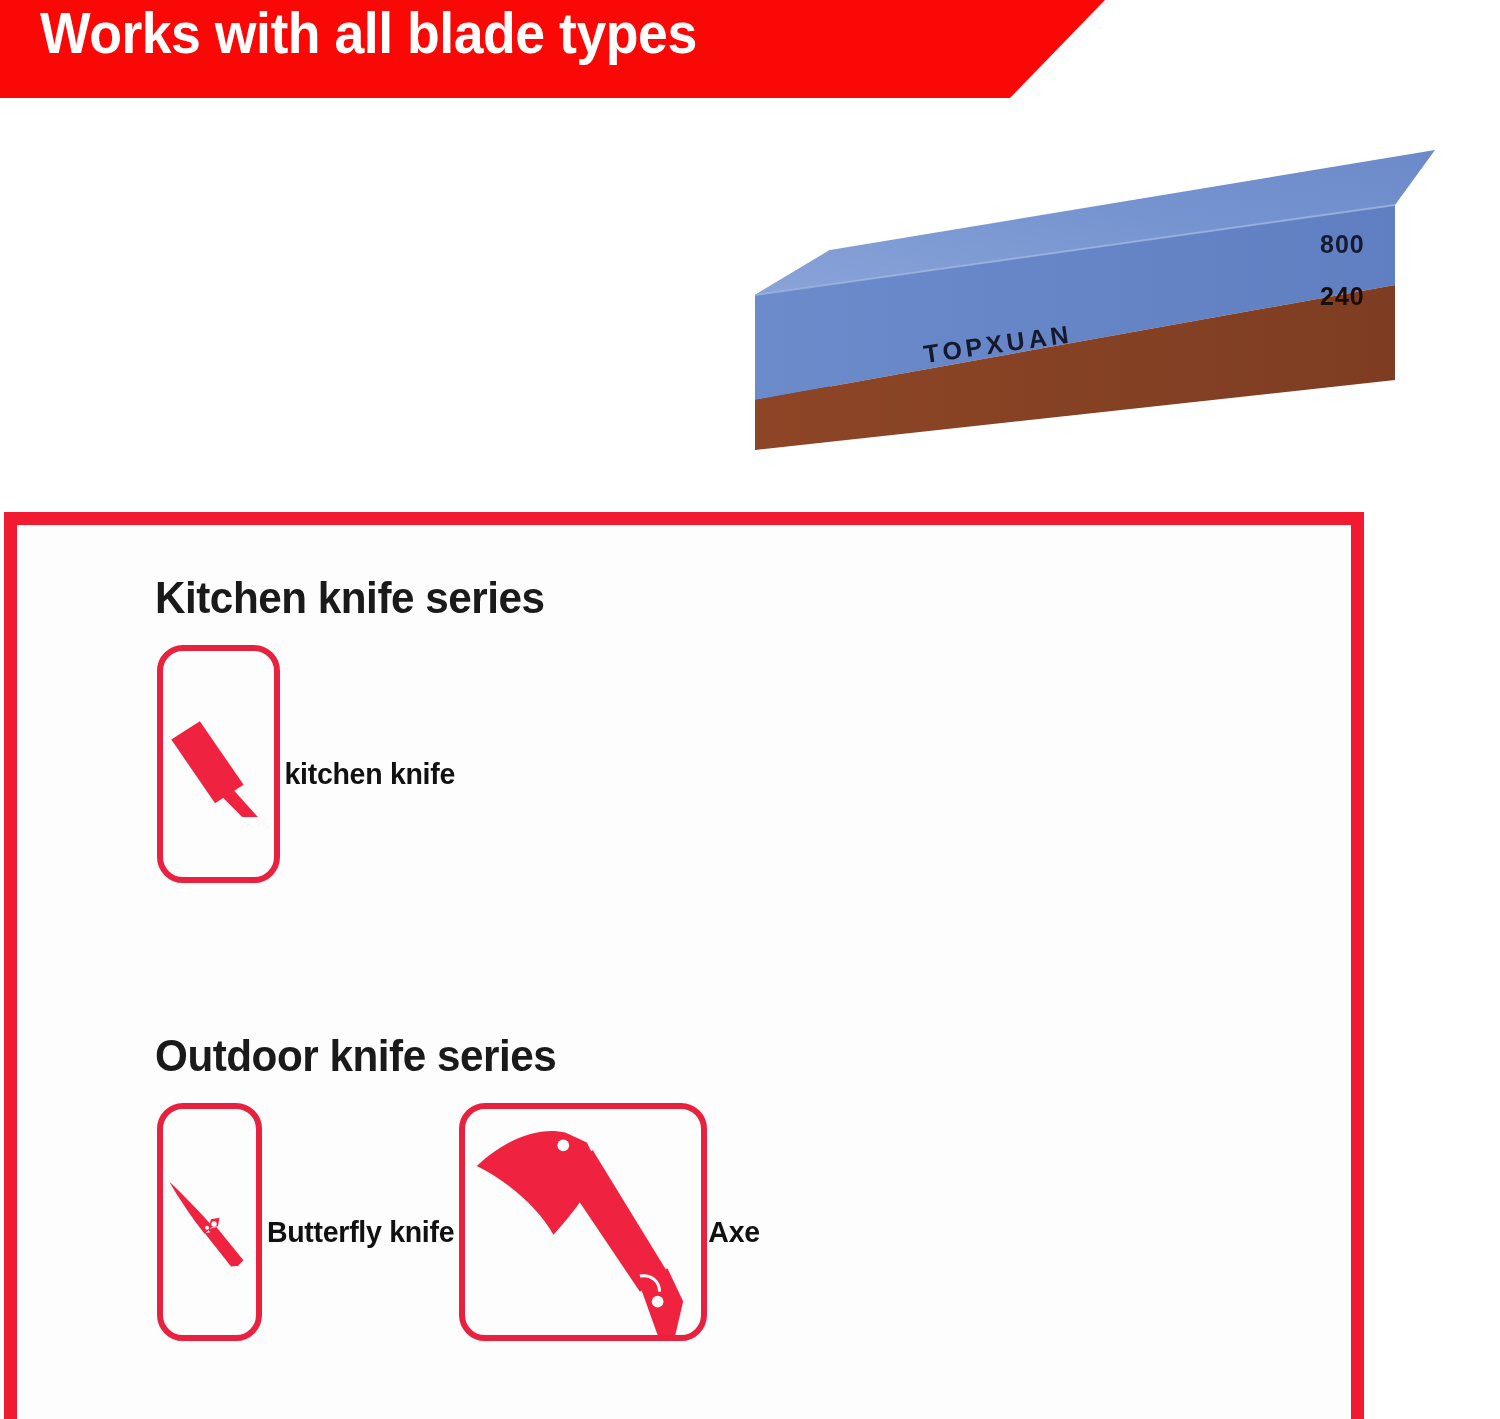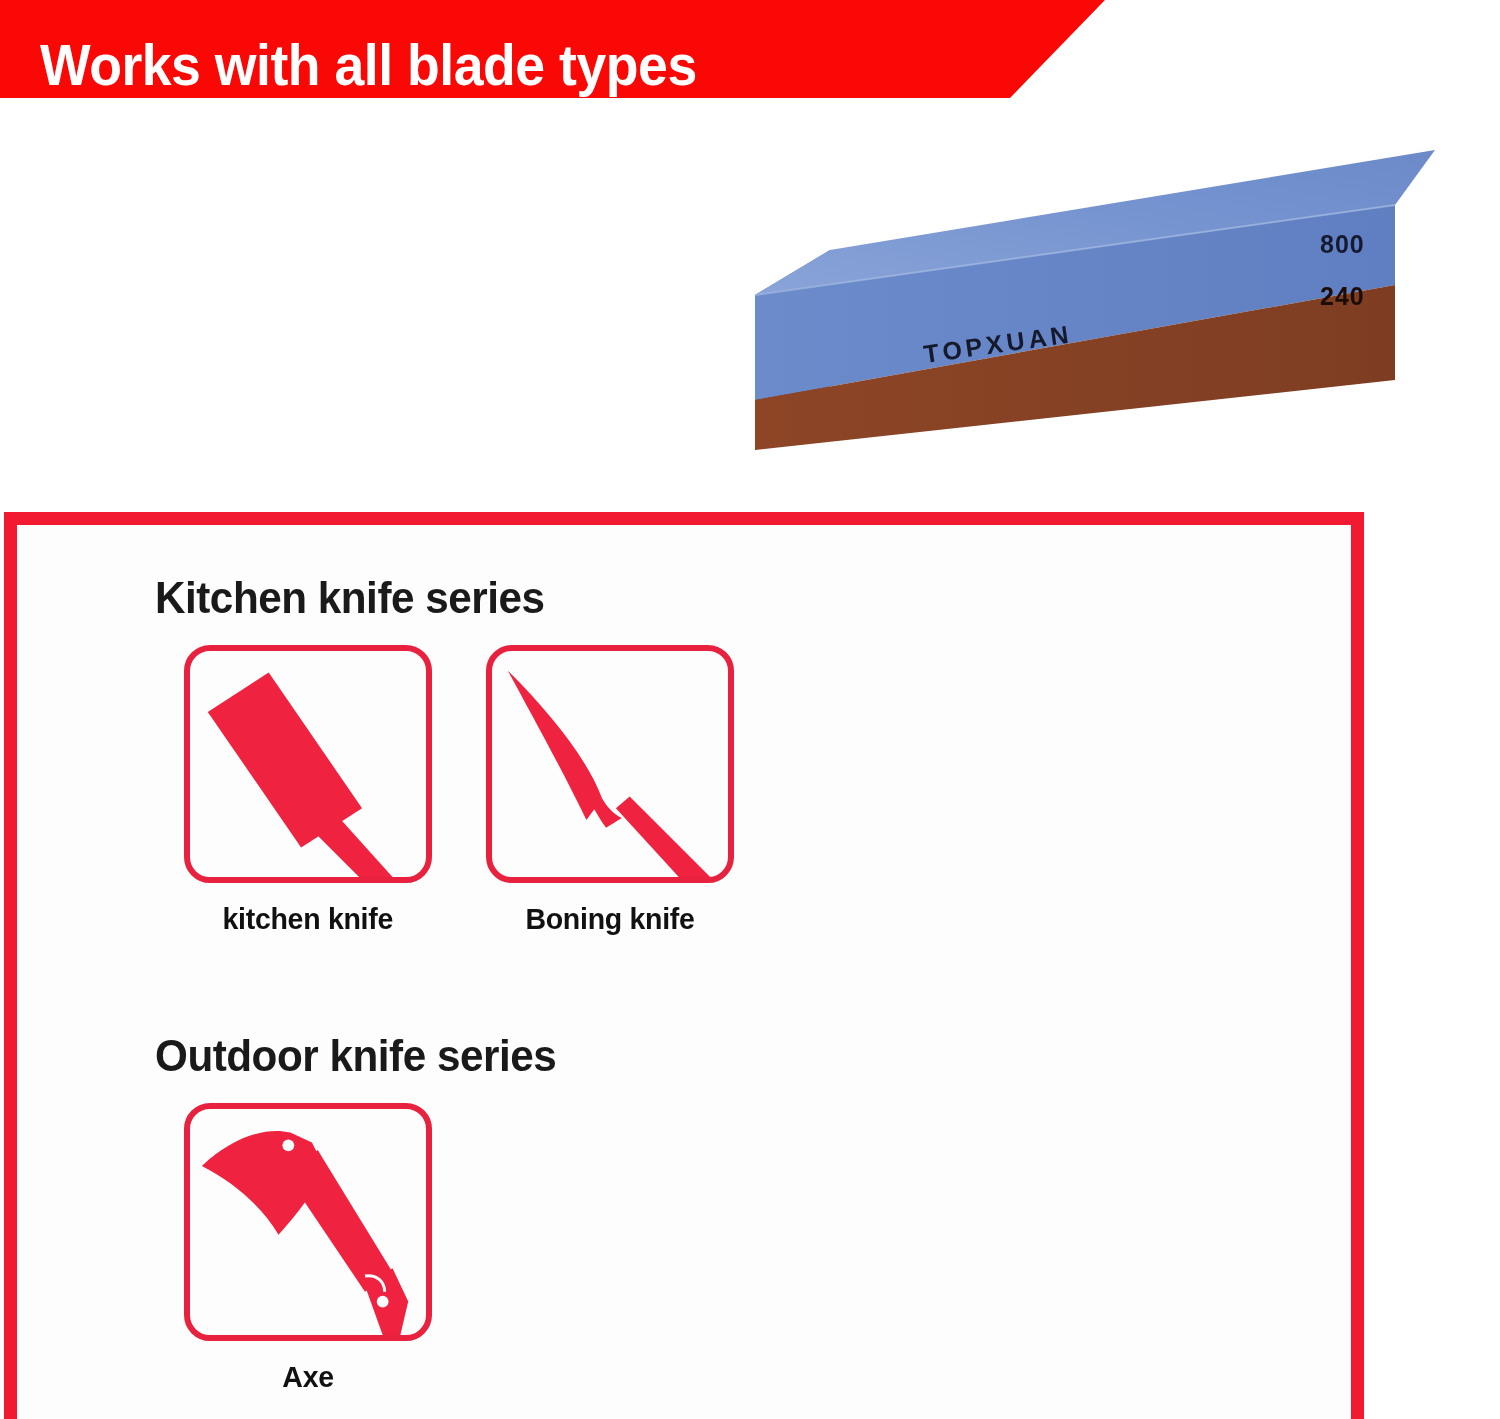--- a/index.html
+++ b/index.html
@@ -10,21 +10,21 @@
     position:relative;
     overflow:hidden;
   }
 
   
   #header-banner{
     position:absolute;left:0;top:0;
     width:1105px;height:98px;
     background:#f90805;
     clip-path:polygon(0 0, 1105px 0, 1010px 98px, 0 98px);
-    display:flex;align-items:flex-end;
+    display:flex;align-items:flex-start;
   }
   #banner-title{
     color:#ffffff;
     font-size:57px;
     font-weight:bold;
     letter-spacing:-0.5px;
     margin-left:40px;
     font-family:"Liberation Sans", sans-serif;
     transform:scaleX(0.94);
     transform-origin:left center;
@@ -74,21 +74,20 @@
     width:1210px;
     display:flex;
     justify-content:flex-start;
   }
   #row-kitchen{ top:120px; }
   #row-outdoor{ top:578px; }
 
   .knife-cell{
     width:302px;
     display:flex;
-    flex-direction:column;
     align-items:center;
   }
   .icon-box{
     width:248px;height:238px;
     border:6px solid #e8213f;
     border-radius:26px;
     box-sizing:border-box;
     background:#fdfdfd;
     overflow:hidden;
     position:relative;
@@ -167,40 +166,43 @@
             <g fill="#ef2340">
               <polygon points="18,62 80,22 175,160 113,200"></polygon>
               <polygon points="118,176 143,160 206,230 172,230"></polygon>
             </g>
           </svg>
         </div>
         <div class="knife-label">kitchen knife</div>
       </div>
 
 
+
+    </div>
+
+    <div class="section-heading" id="heading-outdoor">Outdoor knife series</div>
+
+    <div class="icon-row" id="row-outdoor">
+
+
       <div class="knife-cell">
         <div class="icon-box">
           <svg viewBox="0 0 240 230" xmlns="http://www.w3.org/2000/svg">
             <g fill="#ef2340">
-              <path d="M16,20 C58,62 96,108 112,150 L96,172 C74,126 42,68 16,20 Z"></path>
-              <path d="M112,150 C118,160 124,166 132,170 L116,180 C110,172 106,164 102,158 Z"></path>
-              <polygon points="126,160 140,148 222,230 190,230"></polygon>
+              <path d="M16,10 C56,48 98,92 128,126 L108,146 C78,108 42,56 16,10 Z"></path>
+              <polygon points="124,108 146,104 142,126 118,130"></polygon>
+              <polygon points="116,134 138,128 208,214 192,230"></polygon>
+              <polygon points="108,144 128,140 196,228 176,230"></polygon>
+              <circle cx="132" cy="120" r="7" fill="#fdfdfd"></circle>
+              <circle cx="114" cy="130" r="5" fill="#fdfdfd"></circle>
             </g>
           </svg>
         </div>
-        <div class="knife-label">Boning knife</div>
+        <div class="knife-label">Butterfly knife</div>
       </div>
-
-    </div>
-
-    <div class="section-heading" id="heading-outdoor">Outdoor knife series</div>
-
-    <div class="icon-row" id="row-outdoor">
-
-
 
 
       <div class="knife-cell">
         <div class="icon-box">
           <svg viewBox="0 0 240 230" xmlns="http://www.w3.org/2000/svg">
             <g fill="#ef2340">
               <path d="M12,58 C44,28 78,18 102,24 L124,34 L130,46 L118,52 L130,42 L138,58 C128,82 110,106 90,128 C74,100 44,74 12,58 Z"></path>
               <polygon points="96,64 130,42 206,166 178,186"></polygon>
               <polygon points="178,180 206,162 222,196 214,230 196,230"></polygon>
               <circle cx="100" cy="37" r="6" fill="#fdfdfd"></circle>

